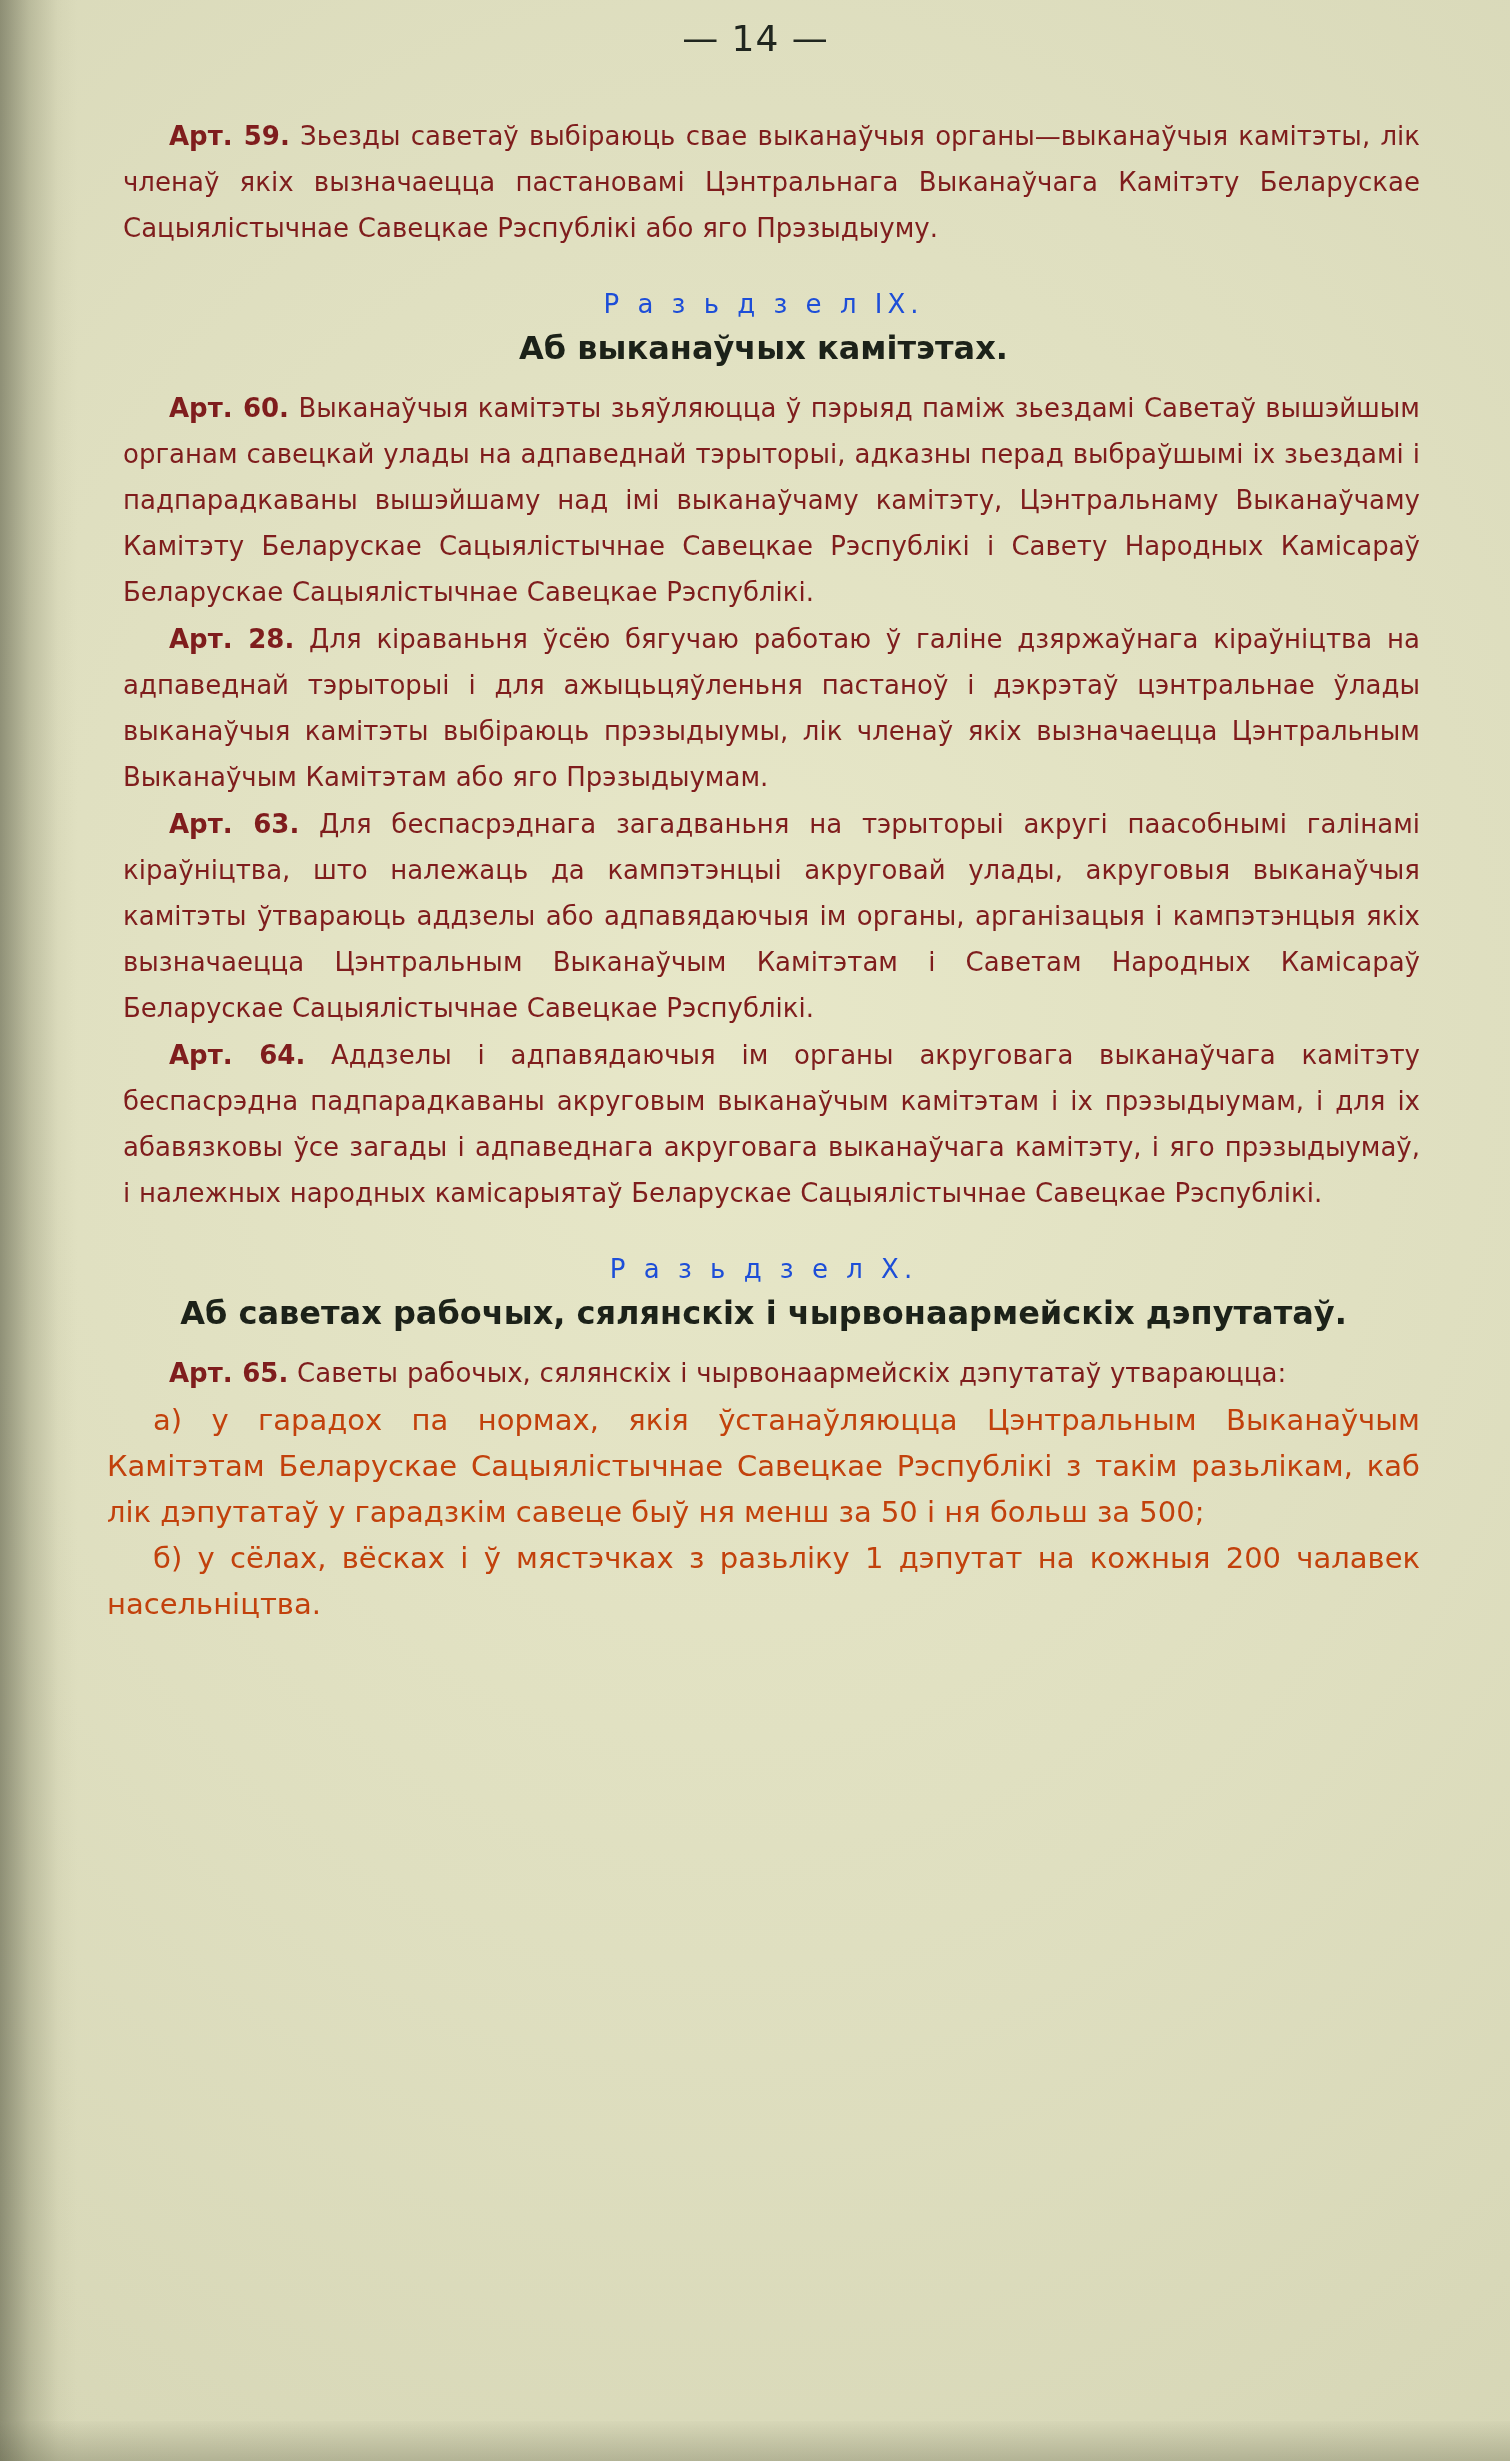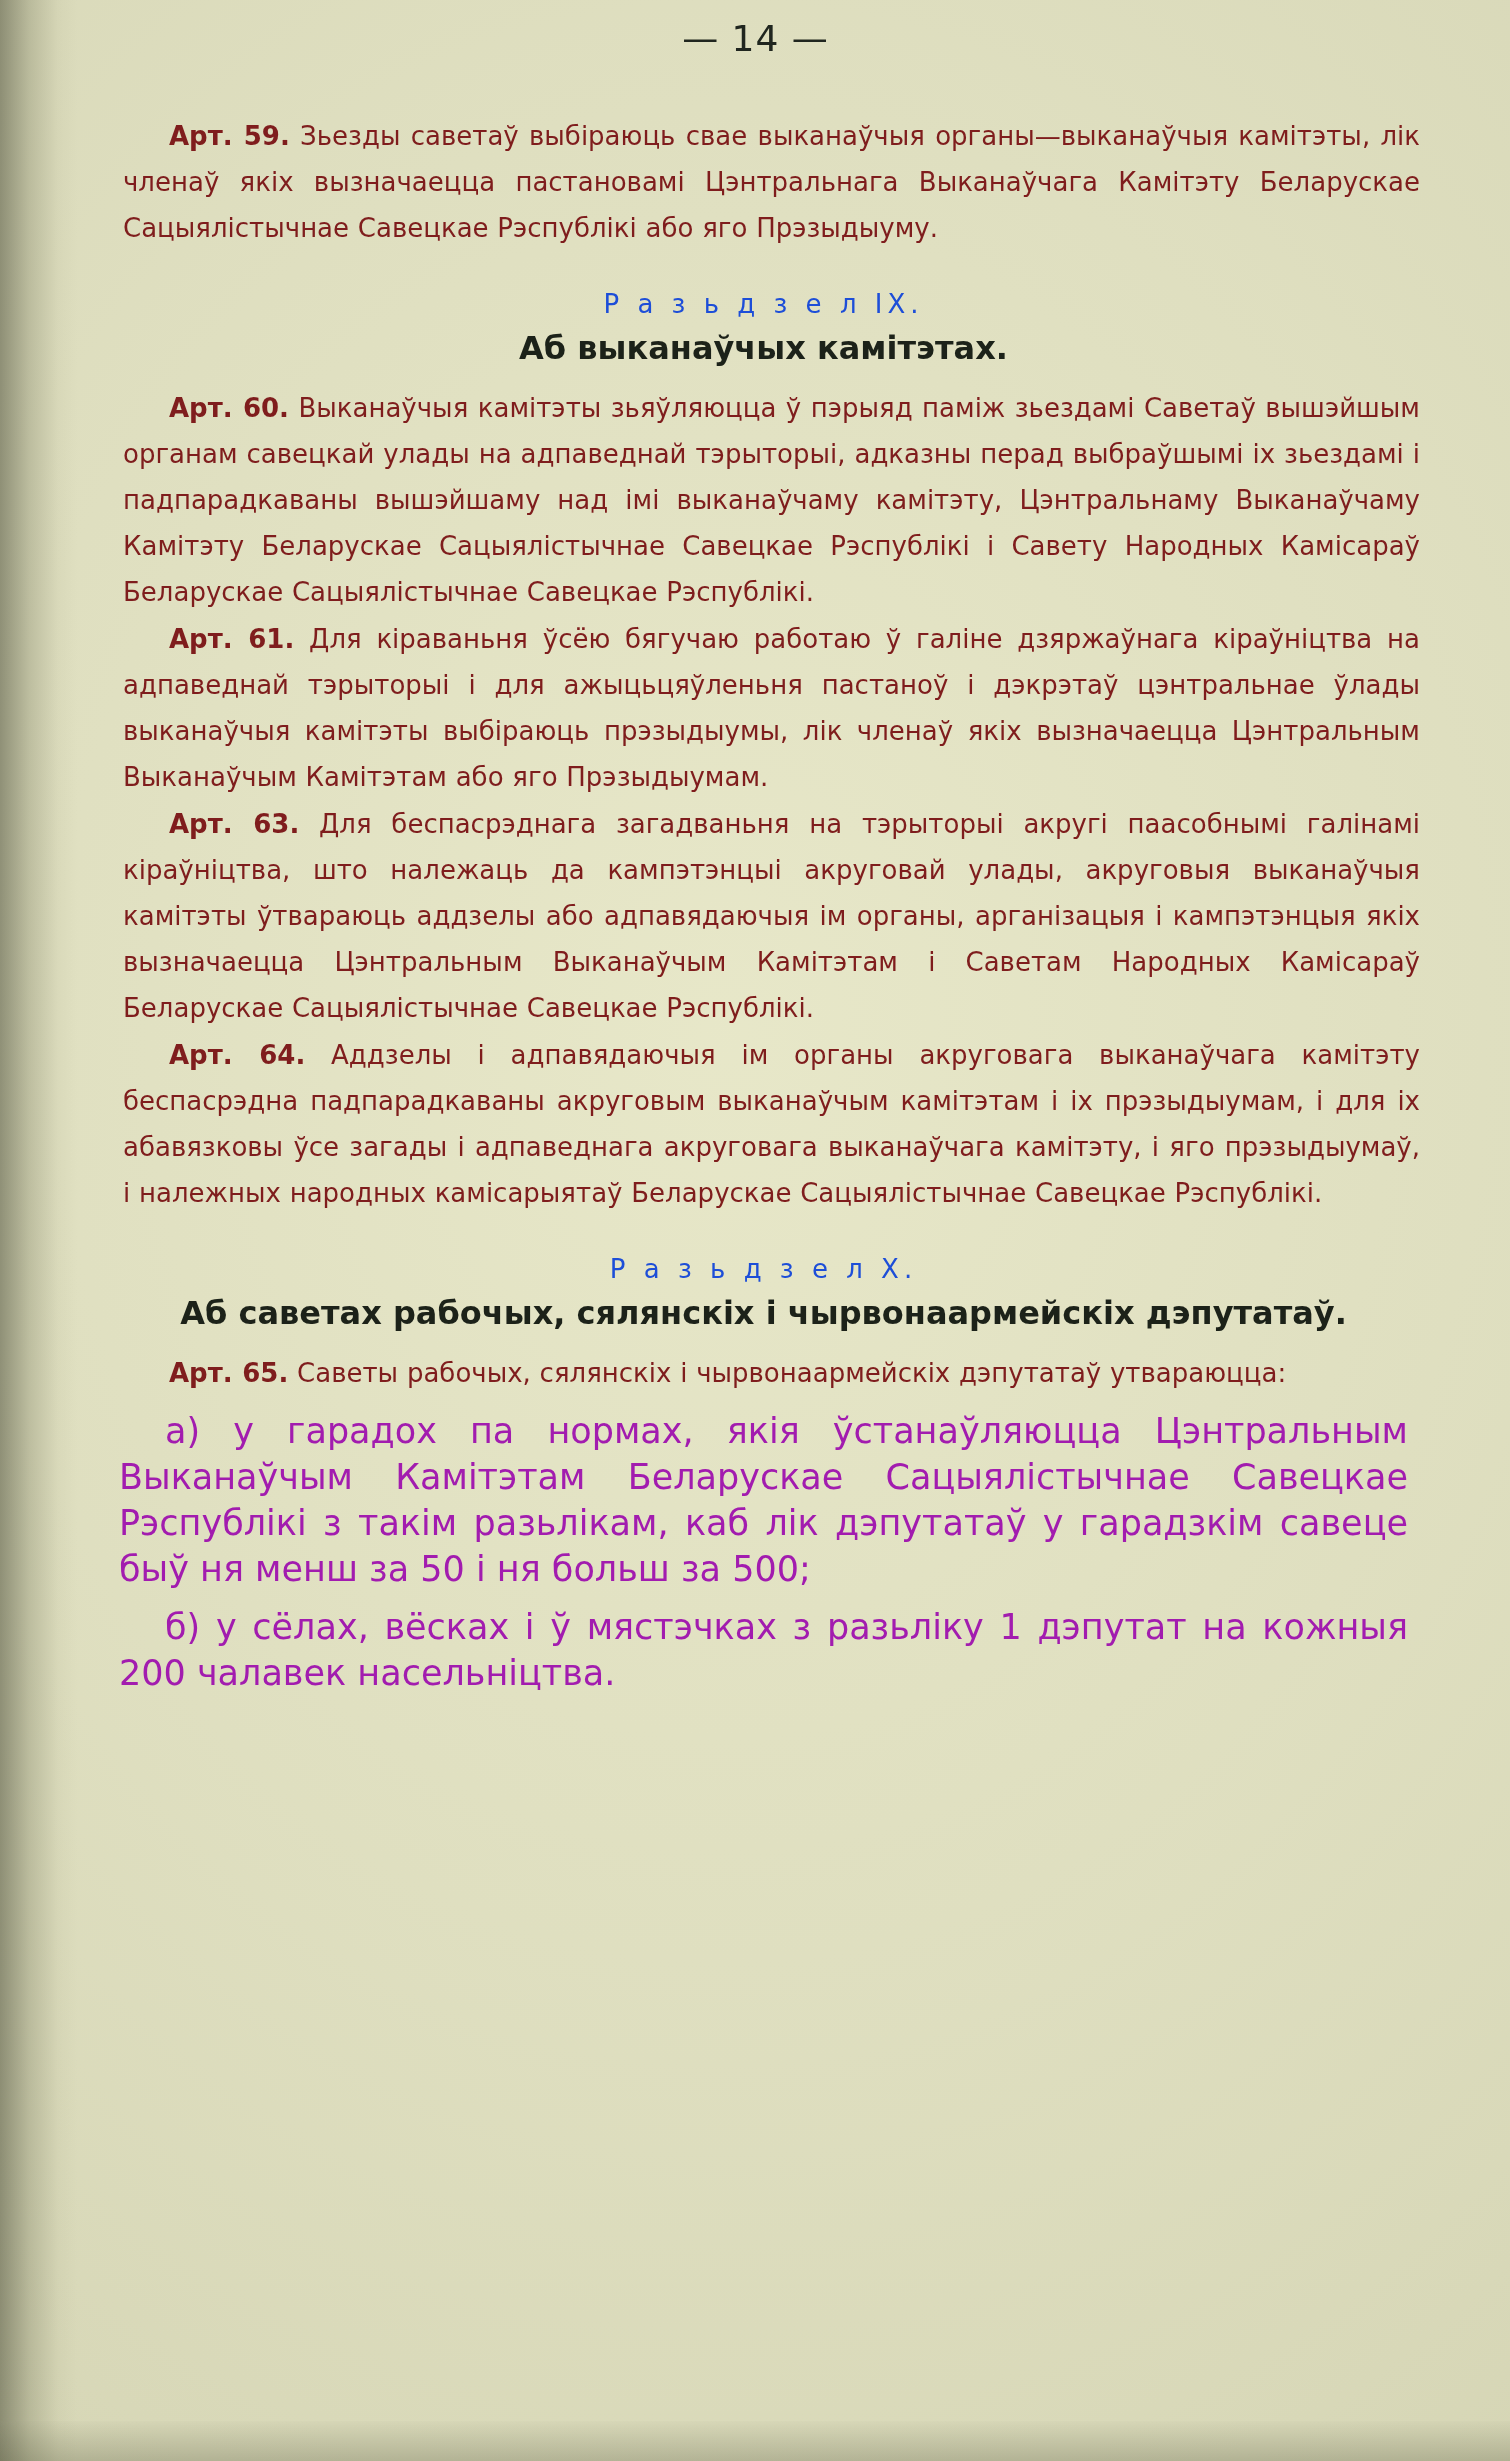--- a/index.html
+++ b/index.html
@@ -83,47 +83,47 @@
     color: #1d4ed8;
   }
   .section-title {
     text-align: center;
     font-size: 32px;
     font-weight: bold;
     margin: 10px 0 18px 0;
     color: #1c2219;
   }
   .list-para {
-    margin: 12px;
-    font-size: 35px;
+    margin: 0;
+    font-size: 29px;
     line-height: 46px;
     text-align: justify;
     text-indent: 46px;
-    color: #a21caf;
+    color: #c2410c;
   }
 </style>
 </head>
 <body>
 
 <div class="paper-tint"></div>
 
 <div class="page">
 
   <div class="page-number">— 14 —</div>
 
   <div class="content">
 
     <p class="body-text indent"><span class="artno">Арт. 59.</span><span> Зьезды саветаў выбіраюць свае выканаўчыя органы—выканаўчыя камітэты, лік членаў якіх вызначаецца пастановамі Цэнтральнага Выканаўчага Камітэту Беларускае Сацыялістычнае Савецкае Рэспублікі або яго Прэзыдыуму.</span></p>
 
     <div class="section-label">Р а з ь д з е л  IX.</div>
     <div class="section-title">Аб выканаўчых камітэтах.</div>
 
     <p class="body-text indent"><span class="artno">Арт. 60.</span><span> Выканаўчыя камітэты зьяўляюцца ў пэрыяд паміж зьездамі Саветаў вышэйшым органам савецкай улады на адпаведнай тэрыторыі, адказны перад выбраўшымі іх зьездамі і падпарадкаваны вышэйшаму над імі выканаўчаму камітэту, Цэнтральнаму Выканаўчаму Камітэту Беларускае Сацыялістычнае Савецкае Рэспублікі і Савету Народных Камісараў Беларускае Сацыялістычнае Савецкае Рэспублікі.</span></p>
 
-    <p class="body-text indent"><span class="artno">Арт. 61.</span><span> Для кіраваньня ўсёю бягучаю работаю ў галіне дзяржаўнага кіраўніцтва на адпаведнай тэрыторыі і для ажыцьцяўленьня пастаноў і дэкрэтаў цэнтральнае ўлады выканаўчыя камітэты выбіраюць прэзыдыумы, лік членаў якіх вызначаецца Цэнтральным Выканаўчым Камітэтам або яго Прэзыдыумам.</span></p>
+    <p class="body-text indent"><span class="artno">Арт. 28.</span><span> Для кіраваньня ўсёю бягучаю работаю ў галіне дзяржаўнага кіраўніцтва на адпаведнай тэрыторыі і для ажыцьцяўленьня пастаноў і дэкрэтаў цэнтральнае ўлады выканаўчыя камітэты выбіраюць прэзыдыумы, лік членаў якіх вызначаецца Цэнтральным Выканаўчым Камітэтам або яго Прэзыдыумам.</span></p>
 
 
     <p class="body-text indent"><span class="artno">Арт. 63.</span><span> Для беспасрэднага загадваньня на тэрыторыі акругі паасобнымі галінамі кіраўніцтва, што належаць да кампэтэнцыі акруговай улады, акруговыя выканаўчыя камітэты ўтвараюць аддзелы або адпавядаючыя ім органы, арганізацыя і кампэтэнцыя якіх вызначаецца Цэнтральным Выканаўчым Камітэтам і Саветам Народных Камісараў Беларускае Сацыялістычнае Савецкае Рэспублікі.</span></p>
 
     <p class="body-text indent"><span class="artno">Арт. 64.</span><span> Аддзелы і адпавядаючыя ім органы акруговага выканаўчага камітэту беспасрэдна падпарадкаваны акруговым выканаўчым камітэтам і іх прэзыдыумам, і для іх абавязковы ўсе загады і адпаведнага акруговага выканаўчага камітэту, і яго прэзыдыумаў, і належных народных камісарыятаў Беларускае Сацыялістычнае Савецкае Рэспублікі.</span></p>
 
     <div class="section-label">Р а з ь д з е л  X.</div>
     <div class="section-title">Аб саветах рабочых, сялянскіх і чырвонаармейскіх дэпутатаў.</div>
 
     <p class="body-text indent"><span class="artno">Арт. 65.</span><span> Саветы рабочых, сялянскіх і чырвонаармейскіх дэпутатаў утвараюцца:</span></p>

